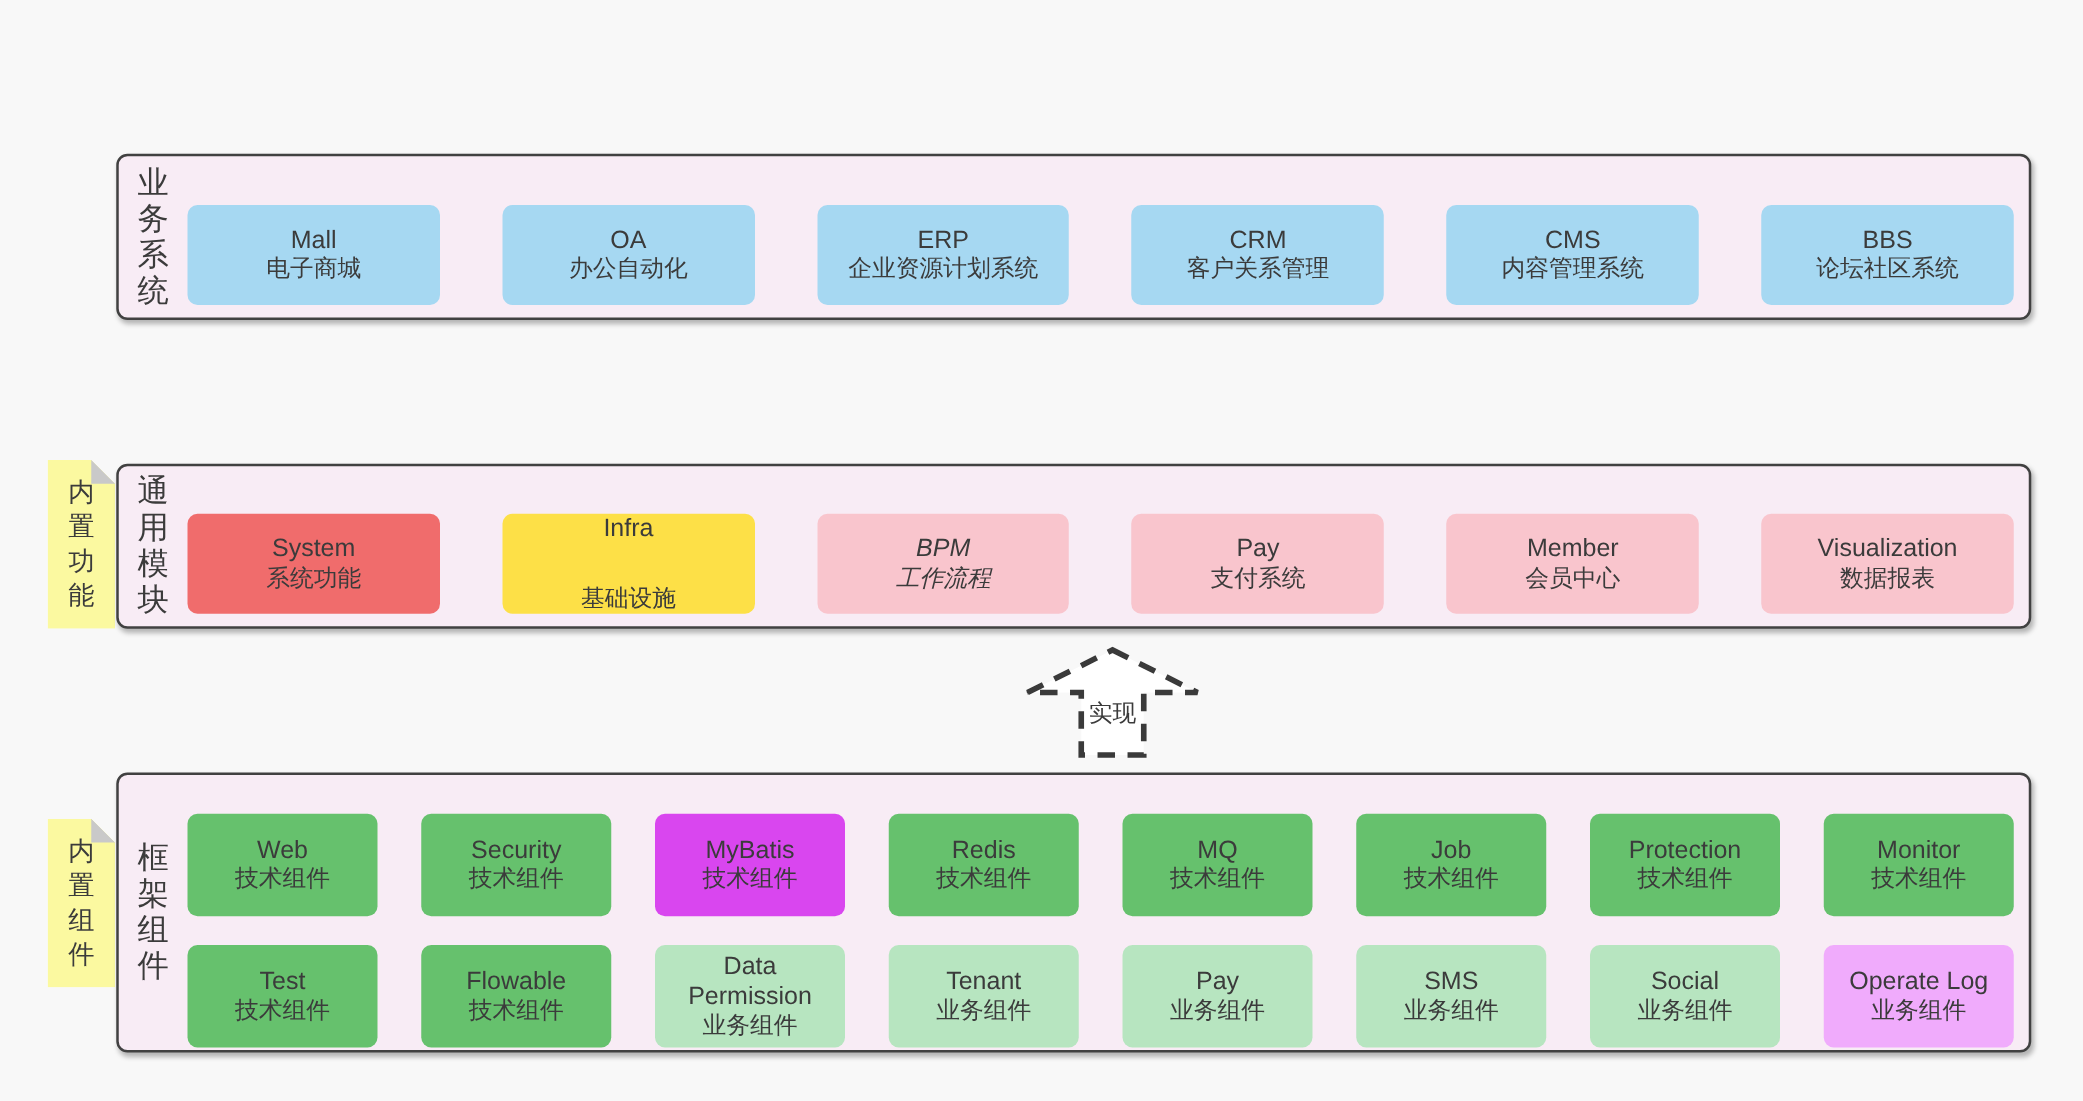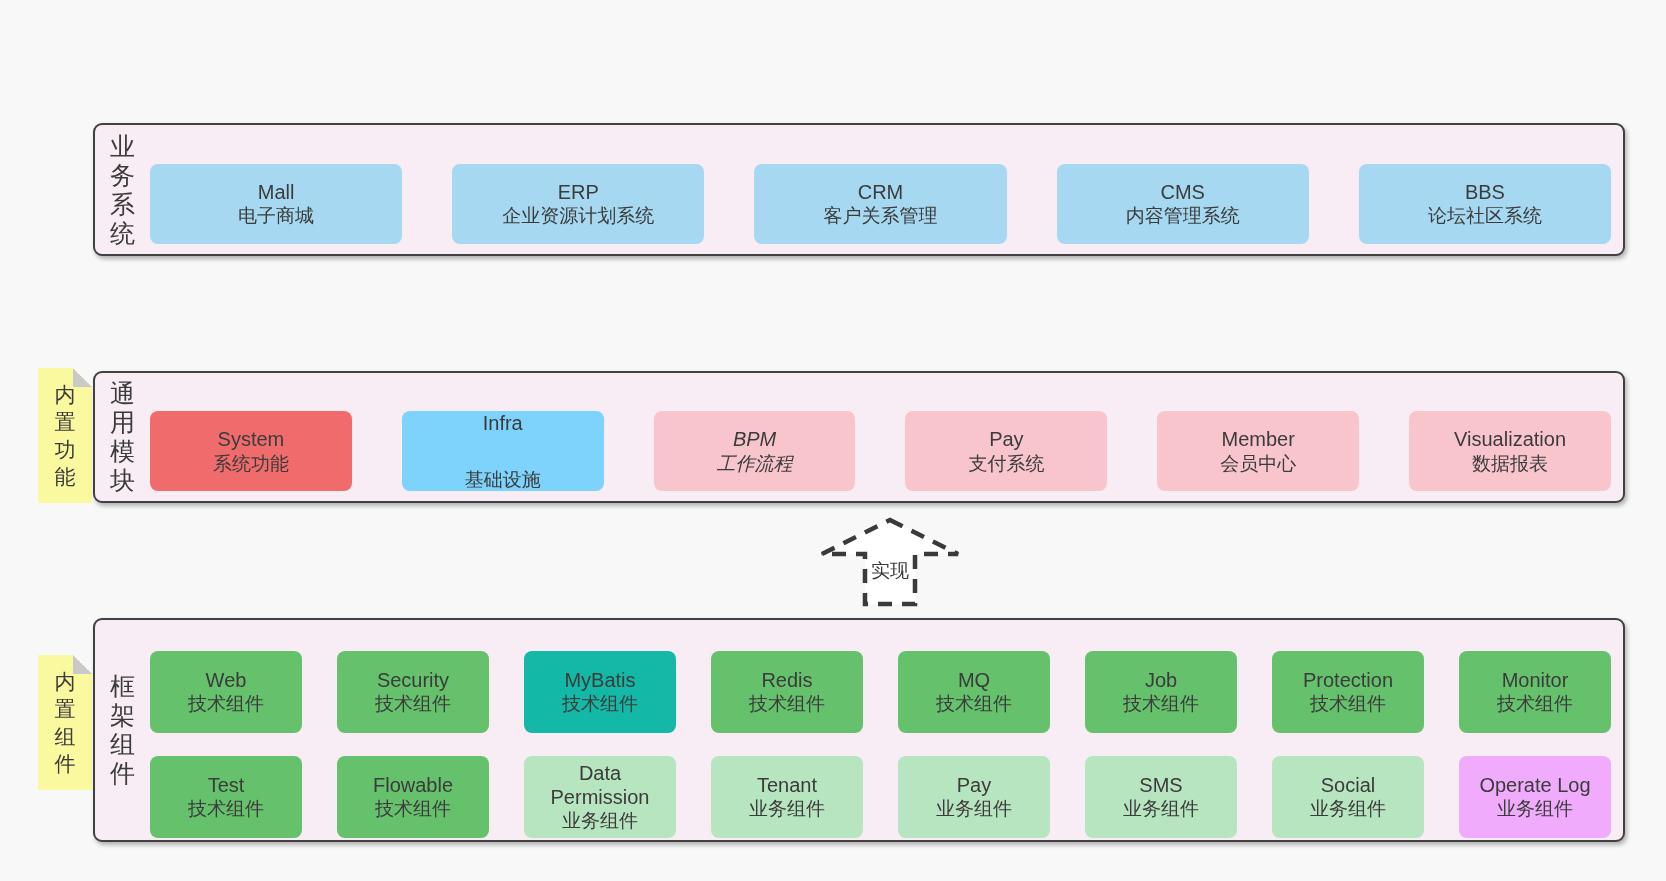--- a/index.html
+++ b/index.html
@@ -90,20 +90,24 @@
 务
 系
 统</div>
     <div class="rows">
         <div class="row cols-6">
           <div class="box" style="background: rgb(166, 216, 242);">
             <div class="en">Mall</div>
             <div class="zh">电子商城</div>
           </div>
           <div class="box" style="background: rgb(166, 216, 242);">
+            <div class="en">OA</div>
+            <div class="zh">办公自动化</div>
+          </div>
+          <div class="box" style="background: rgb(166, 216, 242);">
             <div class="en">ERP</div>
             <div class="zh">企业资源计划系统</div>
           </div>
           <div class="box" style="background: rgb(166, 216, 242);">
             <div class="en">CRM</div>
             <div class="zh">客户关系管理</div>
           </div>
           <div class="box" style="background: rgb(166, 216, 242);">
             <div class="en">CMS</div>
             <div class="zh">内容管理系统</div>
@@ -129,21 +133,21 @@
     <div class="band-label vtext">通
 用
 模
 块</div>
     <div class="rows">
         <div class="row cols-6">
           <div class="box" style="background: rgb(240, 108, 108);">
             <div class="en">System</div>
             <div class="zh">系统功能</div>
           </div>
-          <div class="box" style="background: #7dd3fc; gap: 32px;">
+          <div class="box" style="background: #fde047; gap: 32px;">
             <div class="en">Infra</div>
             <div class="zh">基础设施</div>
           </div>
           <div class="box" style="background: rgb(249, 197, 205); font-style: italic;">
             <div class="en">BPM</div>
             <div class="zh">工作流程</div>
           </div>
           <div class="box" style="background: rgb(249, 197, 205);">
             <div class="en">Pay</div>
             <div class="zh">支付系统</div>
@@ -183,21 +187,21 @@
     <div class="rows">
         <div class="row cols-8">
           <div class="box" style="background: rgb(102, 193, 109);">
             <div class="en">Web</div>
             <div class="zh">技术组件</div>
           </div>
           <div class="box" style="background: rgb(102, 193, 109);">
             <div class="en">Security</div>
             <div class="zh">技术组件</div>
           </div>
-          <div class="box" style="background: #14b8a6; text-align: right;">
+          <div class="box" style="background: #d946ef; text-align: right;">
             <div class="en">MyBatis</div>
             <div class="zh">技术组件</div>
           </div>
           <div class="box" style="background: rgb(102, 193, 109);">
             <div class="en">Redis</div>
             <div class="zh">技术组件</div>
           </div>
           <div class="box" style="background: rgb(102, 193, 109);">
             <div class="en">MQ</div>
             <div class="zh">技术组件</div>

